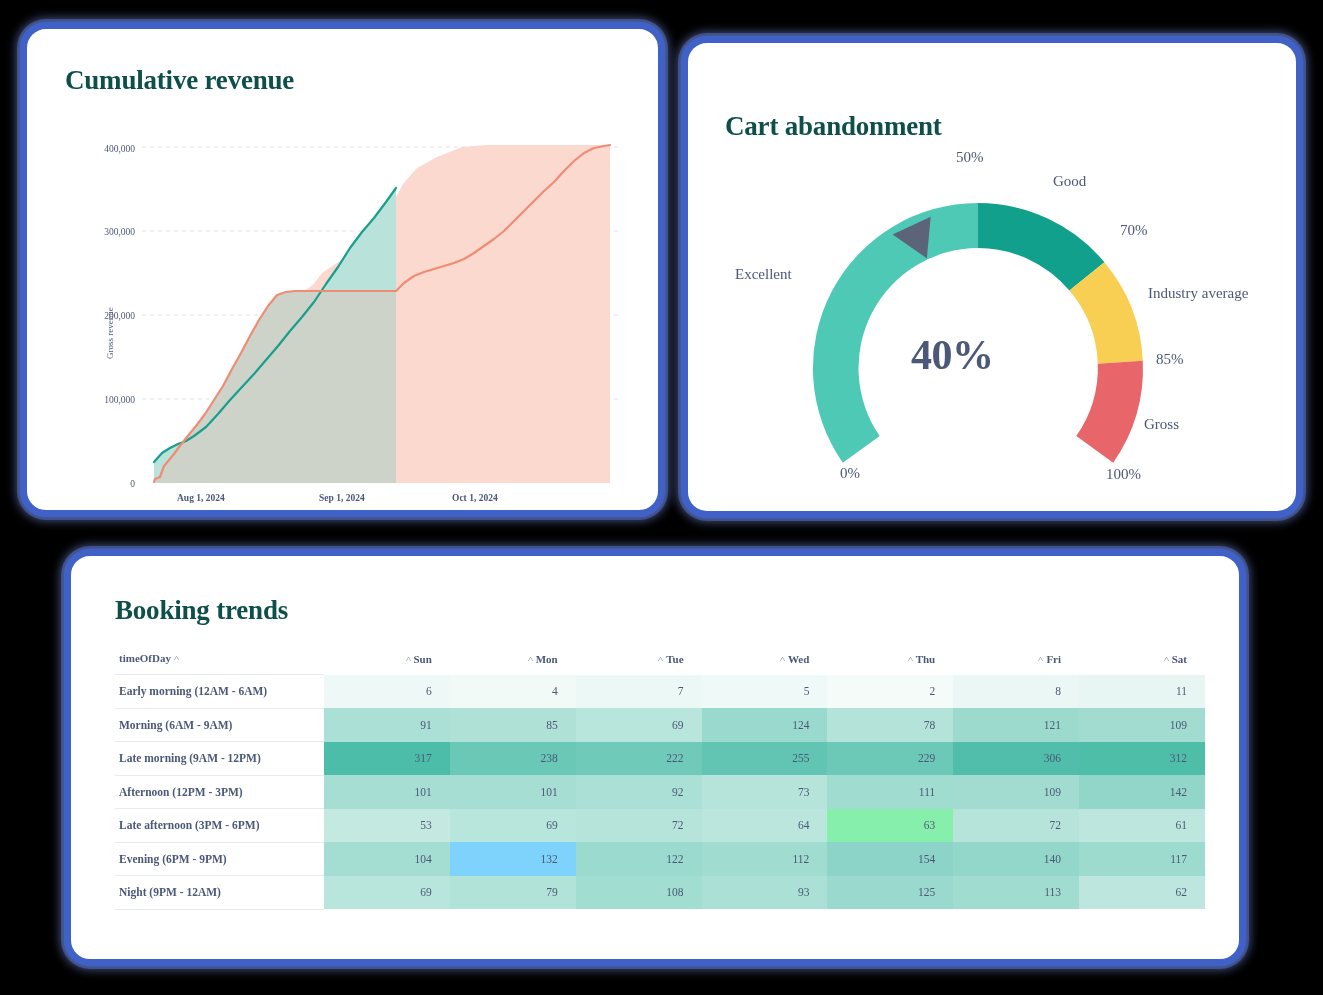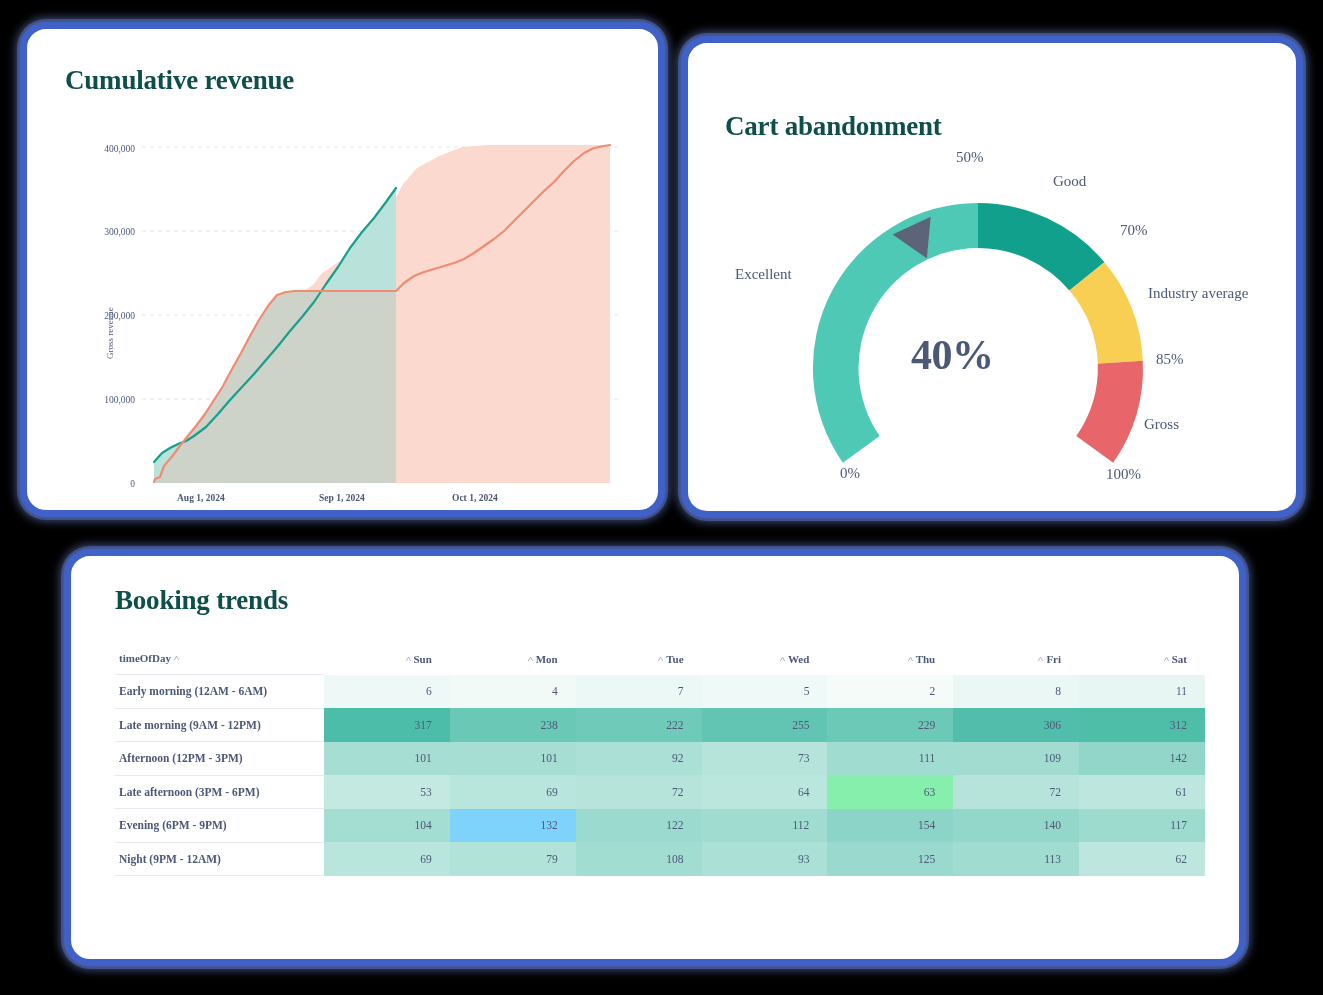--- a/index.html
+++ b/index.html
@@ -40,21 +40,21 @@
     color: #0e4f4b;
     font-size: 27px;
     font-weight: 700;
     letter-spacing: -0.2px;
     white-space: nowrap;
   }
 
   
   #revenue-title { left: 38px; top: 36px; }
   #gauge-title   { left: 37px; top: 68px; }
-  #table-title   { left: 44px; top: 29px; }
+  #table-title   { left: 44px; top: 39px; }
 
   .chart-wrap { position: absolute; }
   #revenue-chart-area { left: 10px; top: 80px; width: 620px; height: 400px; }
 
   .ytitle {
     position: absolute;
     font-size: 9px;
     color: #4c5878;
     transform: rotate(-90deg);
     transform-origin: left top;
@@ -272,20 +272,30 @@
               <td class="lbl">Early morning (12AM - 6AM)</td>
               <td class="num" style="background: rgb(238, 248, 246);">6</td>
               <td class="num" style="background: rgb(241, 250, 247);">4</td>
               <td class="num" style="background: rgb(236, 248, 245);">7</td>
               <td class="num" style="background: rgb(239, 249, 247);">5</td>
               <td class="num" style="background: rgb(245, 251, 249);">2</td>
               <td class="num" style="background: rgb(235, 247, 244);">8</td>
               <td class="num" style="background: rgb(231, 246, 242);">11</td>
             </tr>
             <tr>
+              <td class="lbl">Morning (6AM - 9AM)</td>
+              <td class="num" style="background: rgb(171, 224, 214);">91</td>
+              <td class="num" style="background: rgb(175, 225, 215);">85</td>
+              <td class="num" style="background: rgb(184, 229, 220);">69</td>
+              <td class="num" style="background: rgb(154, 218, 206);">124</td>
+              <td class="num" style="background: rgb(179, 227, 217);">78</td>
+              <td class="num" style="background: rgb(156, 218, 206);">121</td>
+              <td class="num" style="background: rgb(162, 220, 209);">109</td>
+            </tr>
+            <tr>
               <td class="lbl">Late morning (9AM - 12PM)</td>
               <td class="num" style="background: rgb(76, 189, 168);">317</td>
               <td class="num" style="background: rgb(105, 200, 182); text-align: right;">238</td>
               <td class="num" style="background: rgb(111, 202, 185);">222</td>
               <td class="num" style="background: rgb(98, 197, 179);">255</td>
               <td class="num" style="background: rgb(108, 201, 184);">229</td>
               <td class="num" style="background: rgb(80, 190, 170);">306</td>
               <td class="num" style="background: rgb(78, 190, 169);">312</td>
             </tr>
             <tr>

